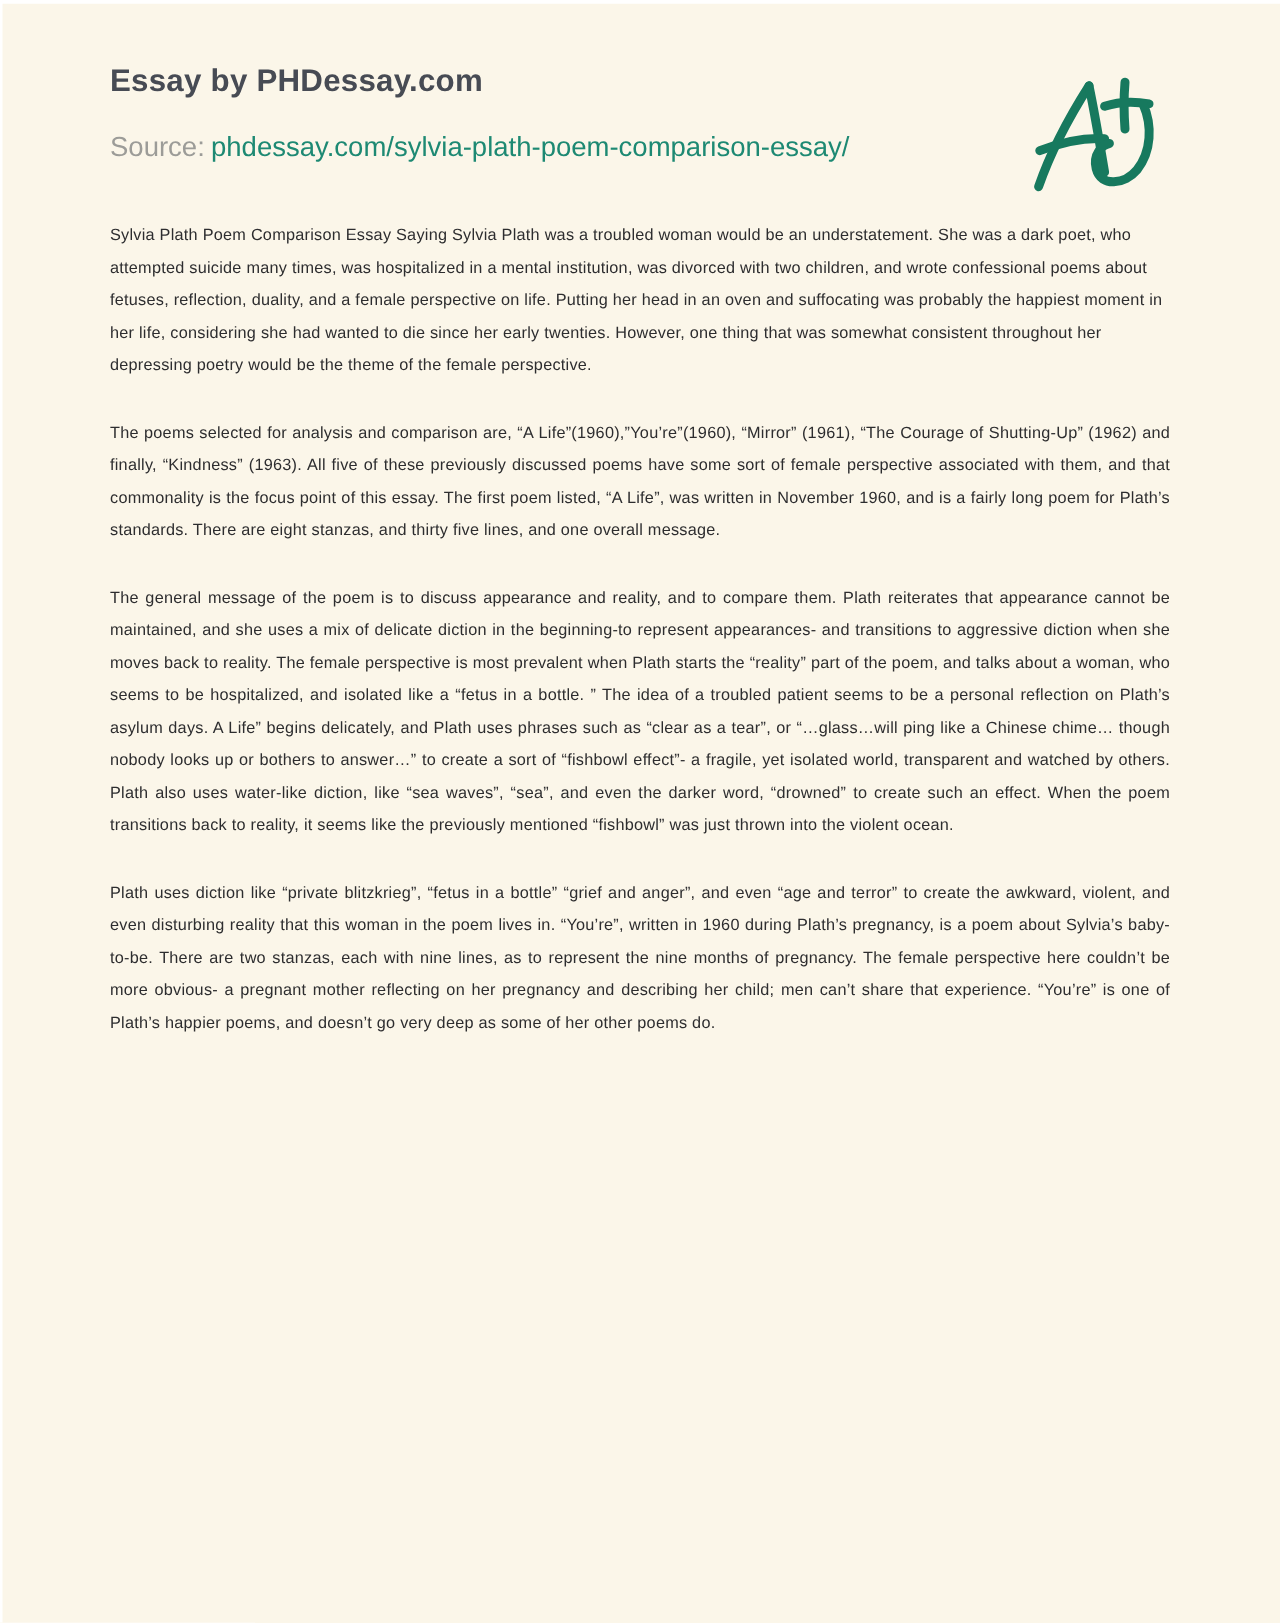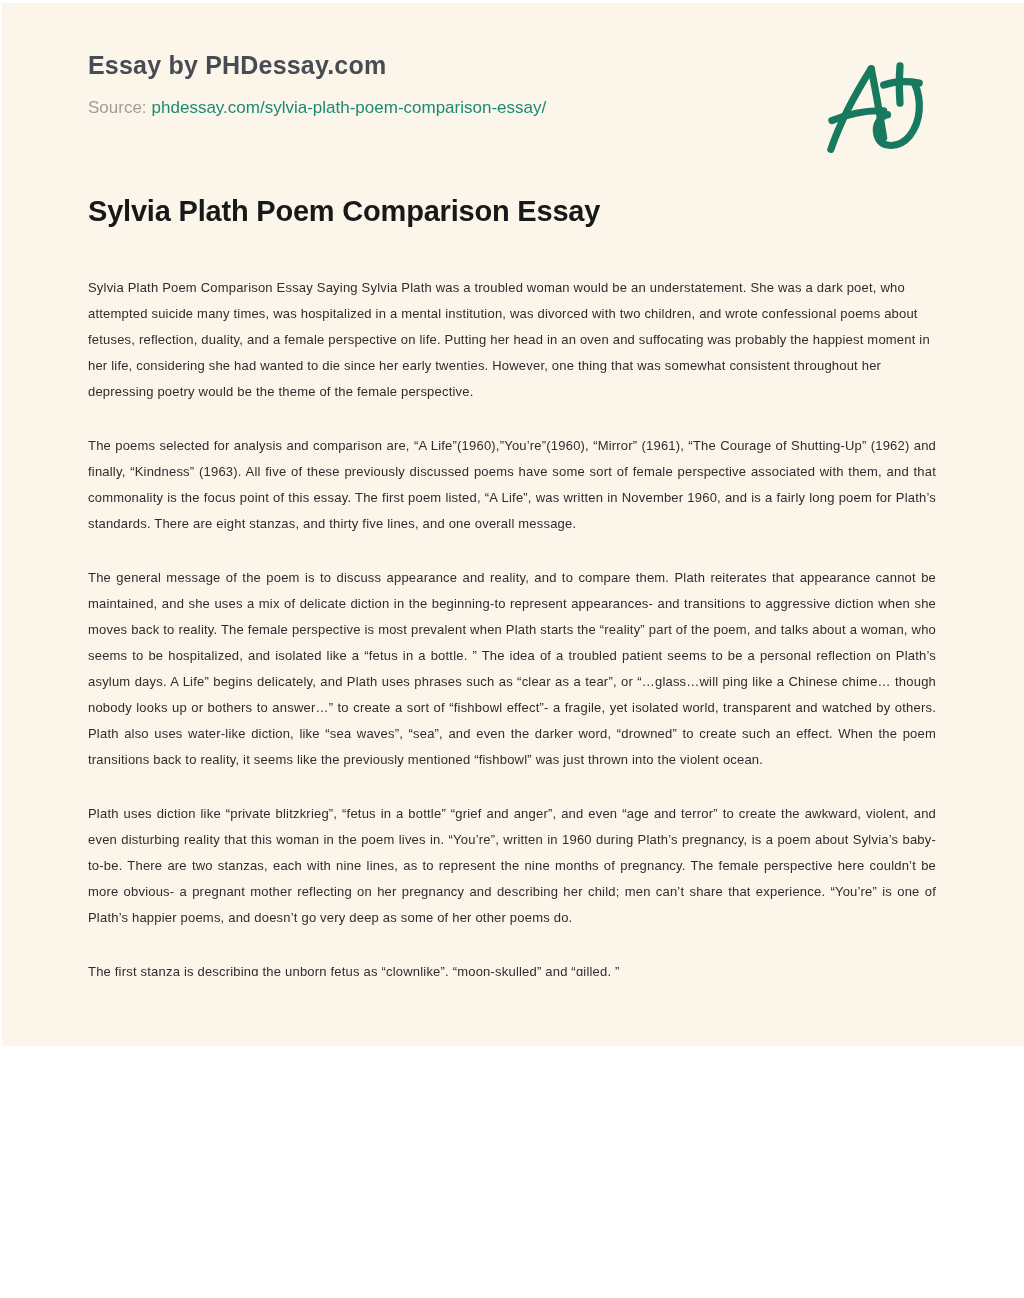--- a/index.html
+++ b/index.html
@@ -7,43 +7,43 @@
   body {
     width: 1024px;
     height: 1298px;
     background: #ffffff;
     overflow: hidden;
     font-family: "Liberation Sans", sans-serif;
   }
   .page {
     position: relative;
     width: 1024px;
-    height: 1046px;
+    height: 1298px;
     background: #FBF6E9;
     padding: 50px 88px 0 88px;
   }
   .edge-top {
     position: absolute; top: 0; left: 0;
     width: 100%; height: 3px; background: #ffffff;
   }
   .edge-left {
     position: absolute; top: 0; left: 0;
     width: 2px; height: 100%; background: #ffffff;
   }
   .byline {
     margin: 0;
     font-size: 25px;
     line-height: 30px;
     font-weight: 700;
     color: #474B54;
     letter-spacing: 0.2px;
   }
   .source-line {
-    margin-top: 17px;
-    font-size: 17px;
+    margin-top: 27px;
+    font-size: 22px;
     line-height: 22px;
     color: #9C9C98;
   }
   .source-link {
     color: #1D8973;
     text-decoration: none;
     margin-left: 5px;
     cursor: pointer;
   }
   .logo {
@@ -100,24 +100,20 @@
           <path d="M45 4 C 50 28, 54 52, 58 76"></path>
           <path d="M4 58 C 22 51, 41 47, 58 48"></path>
           <path d="M75 1 C 74 13, 74 27, 75 40"></path>
           <path d="M58 21 C 70 17, 84 17, 95 19"></path>
           <path d="M90 19 C 98 37, 97 59, 85 74 C 75 86, 55 89, 51 73 C 48 61, 56 53, 62 52"></path>
         </g>
       </svg>
     </div>
   </header>
 
-  <h1 class="title">Sylvia Plath Poem Comparison Essay</h1>
 
   <main>
     <p class="para first">Sylvia Plath Poem Comparison Essay Saying Sylvia Plath was a troubled woman would be an understatement. She was a dark poet, who attempted suicide many times, was hospitalized in a mental institution, was divorced with two children, and wrote confessional poems about fetuses, reflection, duality, and a female perspective on life. Putting her head in an oven and suffocating was probably the happiest moment in her life, considering she had wanted to die since her early twenties. However, one thing that was somewhat consistent throughout her depressing poetry would be the theme of the female perspective.</p>
     <p class="para">The poems selected for analysis and comparison are, “A Life”(1960),”You’re”(1960), “Mirror” (1961), “The Courage of Shutting-Up” (1962) and finally, “Kindness” (1963). All five of these previously discussed poems have some sort of female perspective associated with them, and that commonality is the focus point of this essay. The first poem listed, “A Life”, was written in November 1960, and is a fairly long poem for Plath’s standards. There are eight stanzas, and thirty five lines, and one overall message.</p>
     <p class="para">The general message of the poem is to discuss appearance and reality, and to compare them. Plath reiterates that appearance cannot be maintained, and she uses a mix of delicate diction in the beginning-to represent appearances- and transitions to aggressive diction when she moves back to reality. The female perspective is most prevalent when Plath starts the “reality” part of the poem, and talks about a woman, who seems to be hospitalized, and isolated like a “fetus in a bottle. ” The idea of a troubled patient seems to be a personal reflection on Plath’s asylum days. A Life” begins delicately, and Plath uses phrases such as “clear as a tear”, or “…glass…will ping like a Chinese chime… though nobody looks up or bothers to answer…” to create a sort of “fishbowl effect”- a fragile, yet isolated world, transparent and watched by others. Plath also uses water-like diction, like “sea waves”, “sea”, and even the darker word, “drowned” to create such an effect. When the poem transitions back to reality, it seems like the previously mentioned “fishbowl” was just thrown into the violent ocean.</p>
     <p class="para">Plath uses diction like “private blitzkrieg”, “fetus in a bottle” “grief and anger”, and even “age and terror” to create the awkward, violent, and even disturbing reality that this woman in the poem lives in. “You’re”, written in 1960 during Plath’s pregnancy, is a poem about Sylvia’s baby-to-be. There are two stanzas, each with nine lines, as to represent the nine months of pregnancy. The female perspective here couldn’t be more obvious- a pregnant mother reflecting on her pregnancy and describing her child; men can’t share that experience. “You’re” is one of Plath’s happier poems, and doesn’t go very deep as some of her other poems do.</p>
-    <div class="clip">
-      <p class="para">The first stanza is describing the unborn fetus as “clownlike”, “moon-skulled” and “gilled. ”</p>
-    </div>
   </main>
 </div>
 
 </body></html>

